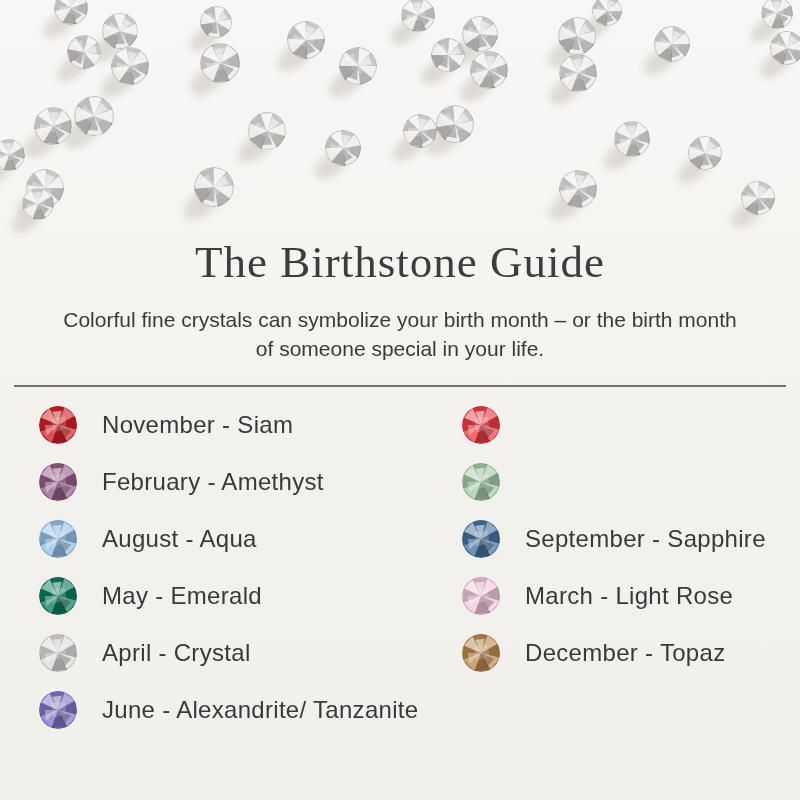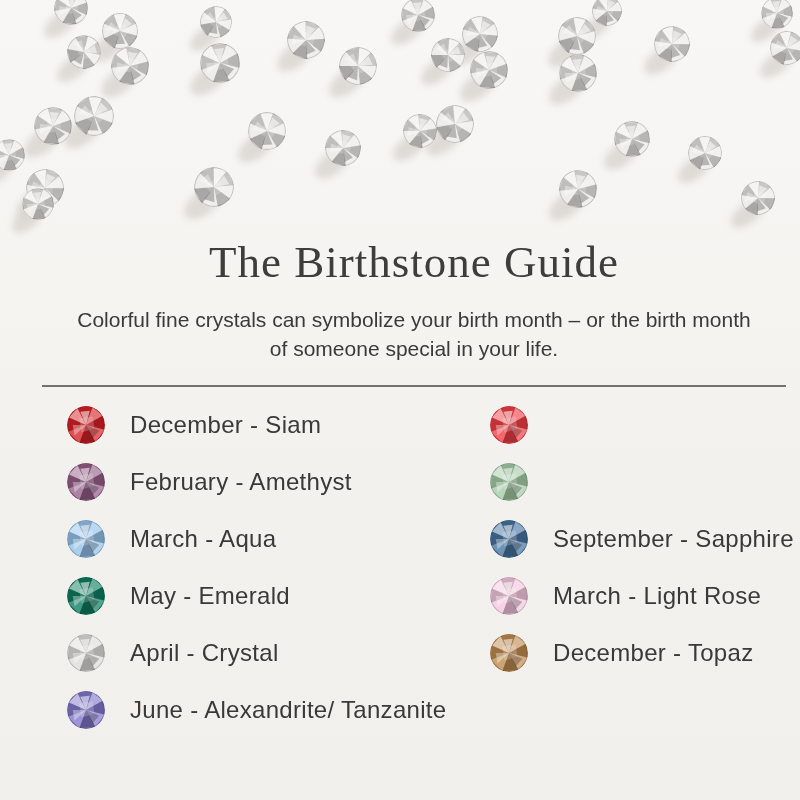--- a/index.html
+++ b/index.html
@@ -10,21 +10,21 @@
     background:linear-gradient(180deg,#f8f7f5 0%,#f5f4f1 35%,#f2f1ee 60%,#f2f0ed 100%);
     font-family:"Liberation Sans",sans-serif;
     color:#3b3a38;
   }
   .hero{
     position:absolute;top:0;left:0;
     width:800px;height:310px;
     display:block;
   }
   .gem-shadow{fill:#d8d4cf;opacity:.8;filter:url(#blurf);}
-  .content{position:relative;padding-top:236px;text-align:center;padding-left:28px;}
+  .content{position:relative;padding-top:236px;text-align:center;}
   h1.title{
     margin:0 0 18px 0;
     font-family:"Liberation Serif","DejaVu Serif",serif;
     font-weight:400;
     font-size:45px;
     letter-spacing:1px;
     color:#3e3d3b;
   }
   .subtitle{
     margin:12px auto;
@@ -235,39 +235,39 @@
     <hr class="divider">
 
     <section class="legend">
       <div class="col">
   <div class="item">
     <span class="gem" style="color: rgb(212, 33, 39);">
       <svg viewBox="0 0 40 40">
                 <use href="#gemcut"></use>
               </svg>
     </span>
-    <span class="label">December - Siam</span>
+    <span class="label">November - Siam</span>
   </div>
 
   <div class="item">
     <span class="gem" style="color: rgb(149, 94, 136);">
       <svg viewBox="0 0 40 40">
                 <use href="#gemcut"></use>
               </svg>
     </span>
     <span class="label">February - Amethyst</span>
   </div>
 
   <div class="item">
     <span class="gem" style="color: rgb(148, 192, 232);">
       <svg viewBox="0 0 40 40">
                 <use href="#gemcut"></use>
               </svg>
     </span>
-    <span class="label">March - Aqua</span>
+    <span class="label">August - Aqua</span>
   </div>
 
   <div class="item">
     <span class="gem" style="color: rgb(14, 124, 95);">
       <svg viewBox="0 0 40 40">
                 <use href="#gemcut"></use>
               </svg>
     </span>
     <span class="label">May - Emerald</span>
   </div>

